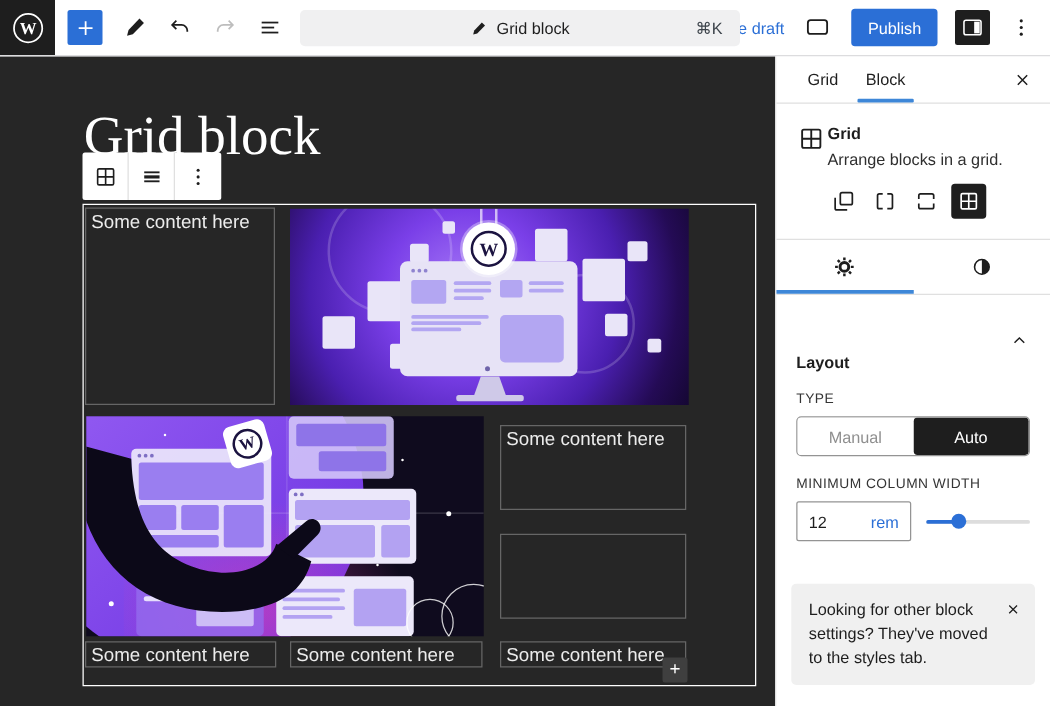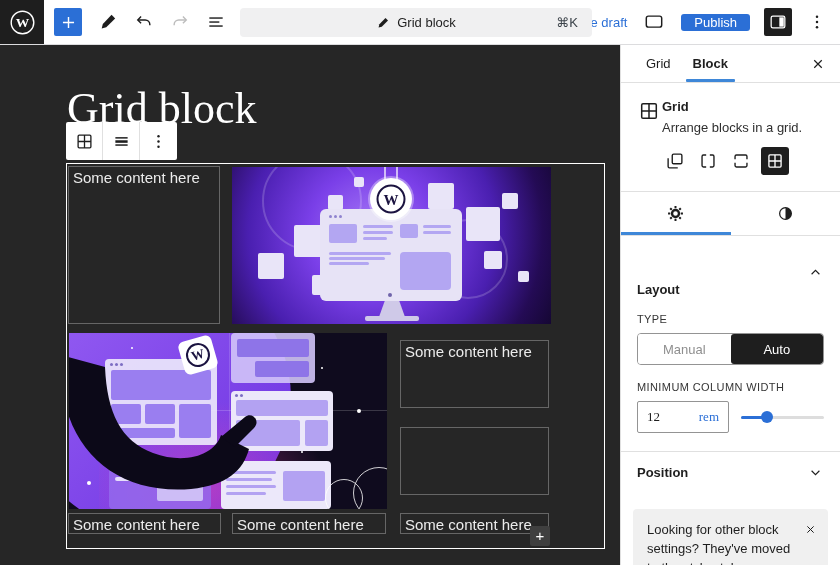--- a/index.html
+++ b/index.html
@@ -9,21 +9,21 @@
   
   .topbar { height:45px; display:flex; align-items:center; background:#fff; border-bottom:1px solid #dcdcde; position:relative; z-index:10; }
   .logo-sq { width:44px; height:44px; background:#1e1e1e; display:flex; align-items:center; justify-content:center; flex:0 0 auto; }
   .tb-left { display:flex; align-items:center; gap:4px; margin-left:10px; }
   .add-btn { width:28px; height:28px; border-radius:2px; background:var(--accent,#2b6fd6); display:flex; align-items:center; justify-content:center; margin-right:6px; }
   .icon-btn { width:32px; height:32px; display:flex; align-items:center; justify-content:center; border-radius:2px; }
   .cmd { position:absolute; left:240px; top:8px; width:352px; height:29px; background:#f0f0f1; border-radius:4px; display:flex; align-items:center; justify-content:center; gap:7px; font-size:13px; color:#1e1e1e; }
   .cmd .shortcut { position:absolute; right:14px; color:#3c434a; font-size:13px; }
   .tb-right { margin-left:auto; display:flex; align-items:center; gap:14px; padding-right:12px; }
   .save-draft { color:var(--accent,#2b6fd6); font-size:13px; }
-  .publish { height:17px; padding:0 13px; background:var(--accent,#2b6fd6); color:#fff; font-size:13px; border-radius:3px; }
+  .publish { height:30px; padding:0 13px; background:var(--accent,#2b6fd6); color:#fff; font-size:13px; border-radius:3px; }
   .toggle-btn { width:28px; height:28px; background:#1e1e1e; border-radius:2px; display:flex; align-items:center; justify-content:center; }
 
   
   .body { display:flex; height:520px; }
   .canvas { width:620px; position:relative; background:#262626; overflow:hidden; }
   .sidebar { width:220px; background:#fff; border-left:1px solid #e0e0e0; font-size:13px; color:#1e1e1e; overflow:hidden; }
 
   
   .post-title { position:absolute; left:67px; top:38px; font-family:"Liberation Serif",serif; font-size:44px; font-weight:400; color:#fff; z-index:1; }
   .blk-toolbar { position:absolute; left:66px; top:77px; height:38px; display:flex; background:#fff; border-radius:2px; z-index:3; }
@@ -55,21 +55,21 @@
   .star { position:absolute; background:#fff; border-radius:50%; }
   .cloud-o { position:absolute; border:1.5px solid rgba(255,255,255,.8); border-radius:50%; background:transparent; }
   .gridline-h { position:absolute; left:0; width:100%; height:1px; background:rgba(255,255,255,.18); }
   .gridline-v { position:absolute; top:0; height:100%; width:1px; background:rgba(255,255,255,.14); }
   .badge2 { position:absolute; left:112px; top:5px; width:34px; height:34px; background:#fff; border-radius:6px; transform:rotate(-16deg); display:flex; align-items:center; justify-content:center; }
   .badge2 .ring { width:24px; height:24px; border:2px solid #1b1340; border-radius:50%; display:flex; align-items:center; justify-content:center; font-family:"Liberation Serif",serif; font-weight:bold; font-size:13px; color:#1b1340; }
 
   
   .sb-tabs { height:38px; display:flex; align-items:stretch; border-bottom:1px solid #e0e0e0; padding:0 4px 0 14px; }
   .sb-tab { padding:0 11px; display:flex; align-items:center; font-size:13px; color:#1e1e1e; position:relative; }
-  .sb-tab.active { font-weight:bold; }
+  .sb-tab.active { font-weight:normal; }
   .sb-tab.active::after { content:""; position:absolute; left:4px; right:4px; bottom:0; height:3px; background:#3e87d8; border-radius:1px; }
   .sb-close { margin-left:auto; width:36px; display:flex; align-items:center; justify-content:center; }
 
   .block-card { padding:16px; display:flex; gap:1px; border-bottom:1px solid #e0e0e0; }
   .bc-title { font-weight:bold; font-size:13px; }
   .bc-desc { font-size:13px; color:#2f2f2f; line-height:1.4; margin-top:5px; }
   .variations { display:flex; align-items:center; gap:7px; margin-top:10px; }
   .var-btn { width:26px; height:26px; display:flex; align-items:center; justify-content:center; border-radius:3px; }
   .var-btn.selected { background:#1e1e1e; width:28px; height:28px; }
 
@@ -77,21 +77,21 @@
   .insp-tab { flex:1; display:flex; align-items:center; justify-content:center; position:relative; }
   .insp-tab.active::after { content:""; position:absolute; left:0; right:0; bottom:0; height:3px; background:#3e87d8; }
 
   .panel { padding:14px 16px 18px; }
   .panel-head { display:flex; align-items:center; justify-content:space-between; }
   .panel-title { font-weight:bold; font-size:13px;margin-top:32px; }
   .sub-label { font-size:11px; font-weight:500; letter-spacing:.4px; color:#353535; margin-top:16px; text-transform:uppercase; }
   .segmented { margin-top:8px; display:flex; height:32px; border:1px solid #949494; border-radius:4px; padding:0; overflow:hidden; }
   .seg-opt { flex:1; display:flex; align-items:center; justify-content:center; font-size:13px; color:#8f8f8f; background:#fff; }
   .seg-opt.selected { background:#1e1e1e; color:#fff; border-radius:3px; }
-  .mcw-row { display:flex; align-items:center; gap:12px; margin-top:8px;font-family:Liberation Serif, serif; }
+  .mcw-row { display:flex; align-items:center; gap:12px; margin-top:8px; }
   .num-input { width:92px; height:32px; border:1px solid #949494; border-radius:2px; display:flex; align-items:center; justify-content:space-between; padding:0 9px; background:#fff; }
   .num-val { font-size:13px; color:#1e1e1e; }
   .unit { font-size:13px; color:var(--accent,#2b6fd6); }
   .slider { position:relative; flex:1; height:32px; }
   .slider .track { position:absolute; left:0; right:0; top:14.5px; height:3px; background:#ddd; border-radius:2px; }
   .slider .fill { position:absolute; left:0; top:14.5px; height:3px; background:var(--accent,#2b6fd6); border-radius:2px; }
   .slider .handle { position:absolute; top:10px; width:12px; height:12px; background:var(--accent,#2b6fd6); border-radius:50%; transform:translateX(-6px); }
 
   .section-row { border-top:1px solid #e0e0e0; padding:12px 16px; display:flex; align-items:center; justify-content:space-between; }
   .section-label { font-weight:bold; font-size:13px; }
@@ -430,26 +430,20 @@
           <button class="unit">rem</button>
         </div>
         <div class="slider">
           <div class="track"></div>
           <div class="fill" style="width: 31%;"></div>
           <div class="handle" style="left: 31%;"></div>
         </div>
       </div>
     </div>
 
-    <div class="section-row">
-      <span class="section-label">Position</span>
-      <svg width="17" height="17" viewBox="0 0 24 24">
-          <path d="M6.5 9.5L12 15l5.5-5.5" fill="none" stroke="#1e1e1e" stroke-width="1.6"></path>
-        </svg>
-    </div>
 
 
     <div class="notice">
       <span>Looking for other block settings? They've moved to the styles tab.</span>
       <button class="notice-close">
         <svg width="15" height="15" viewBox="0 0 24 24">
             <path d="M7 7l10 10M17 7L7 17" stroke="#1e1e1e" stroke-width="1.6"></path>
           </svg>
       </button>
     </div>

